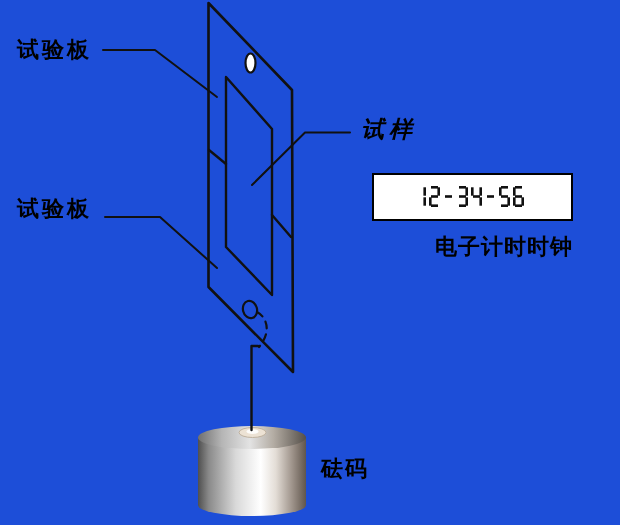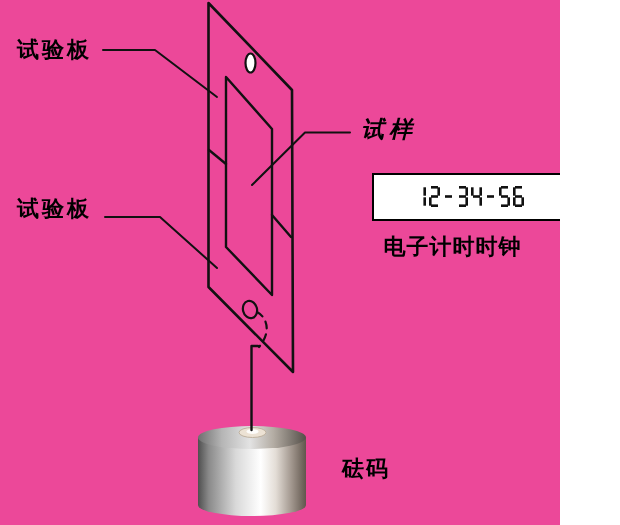--- a/index.html
+++ b/index.html
@@ -1,26 +1,26 @@
 <!DOCTYPE html>
 <html><head>
 <meta charset="utf-8">
 <style>
   html,body{margin:0;padding:0;background:#fff;}
-  #stage{position:relative;width:560px;height:525px;background:#ec4899;overflow:hidden;
+  #stage{position:relative;width:620px;height:525px;background:#1d4ed8;overflow:hidden;
          font-family:"Liberation Sans", sans-serif;}
   #lineart{position:absolute;left:0;top:0;}
   .lbl{position:absolute;color:#000;font-weight:700;font-size:22px;letter-spacing:3px;
        white-space:nowrap;line-height:1;}
   .lbl-specimen{font-size:23px;letter-spacing:5px;font-style:italic;}
-  .lbl-weight{letter-spacing:2px;margin-left:21px;}
+  .lbl-weight{letter-spacing:2px;}
   .clock-box{position:absolute;left:372px;top:173px;width:201px;height:48px;
              border:2.5px solid #000;box-sizing:border-box;background:#fff;}
   .seg-svg{position:absolute;left:41px;top:11px;}
-  .clock-caption{position:absolute;left:352px;top:236px;width:201px;text-align:center;
+  .clock-caption{position:absolute;left:372px;top:236px;width:201px;text-align:right;
                  color:#000;font-weight:700;font-size:22px;letter-spacing:1px;line-height:1;}
 </style>
 </head>
 <body>
 
 <div id="stage">
 
   <svg id="lineart" width="620" height="525" viewBox="0 0 620 525">
     <defs>
       <linearGradient id="gBody" x1="0" y1="0" x2="1" y2="0">

